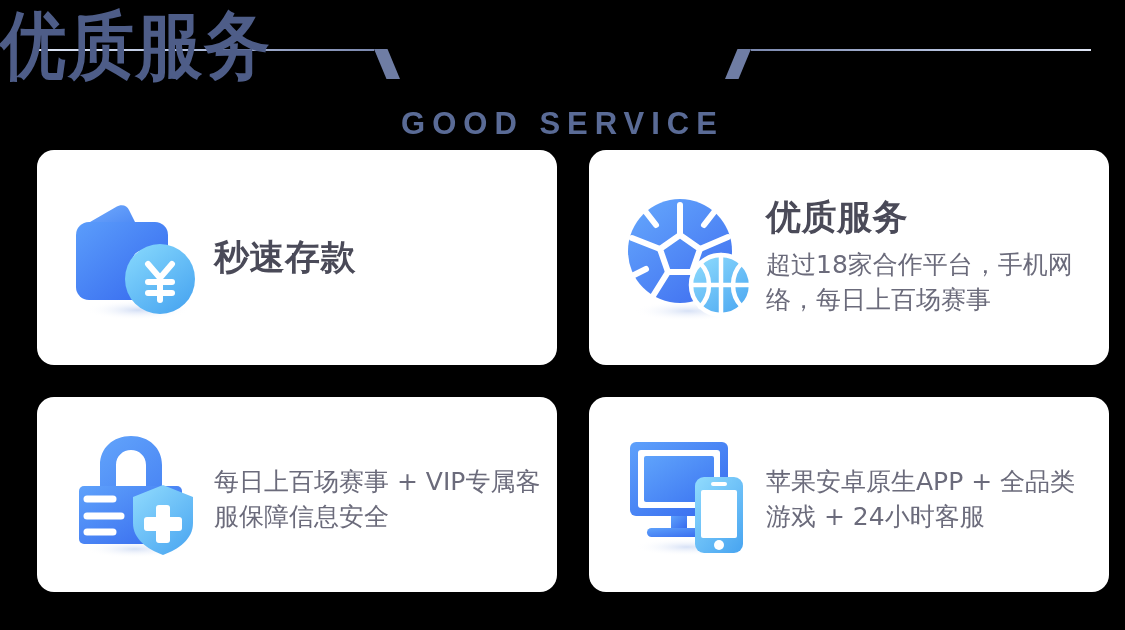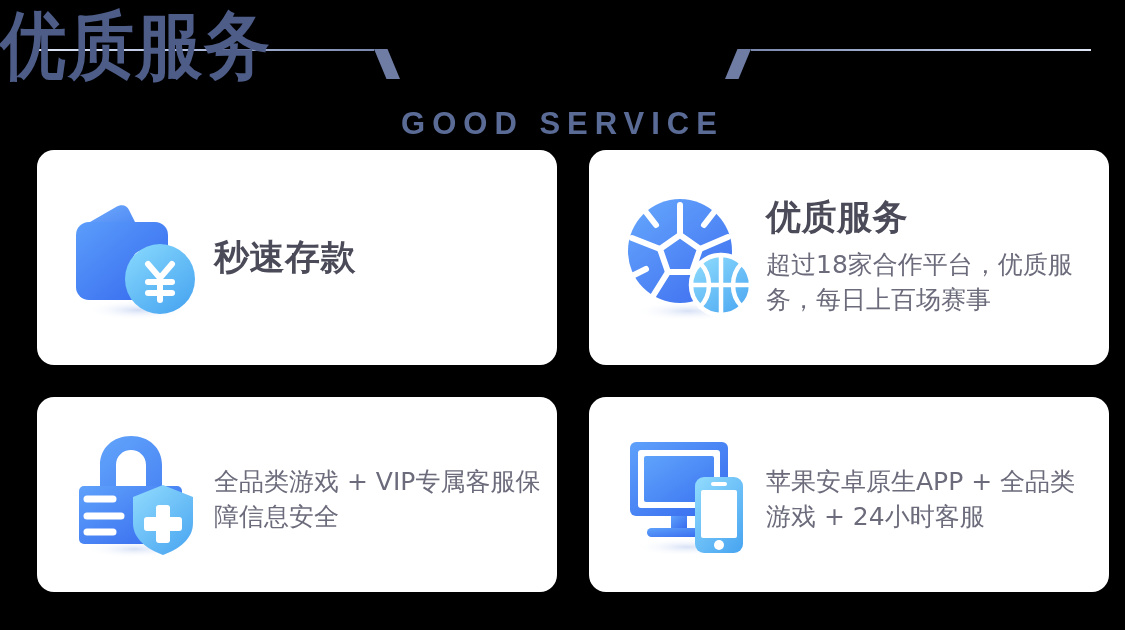--- a/index.html
+++ b/index.html
@@ -197,21 +197,21 @@
             <circle cx="99" cy="92" r="30"></circle>
             <path d="M99 62 L99 122"></path>
             <path d="M70 92 L128 92"></path>
             <path d="M78 70 C90 82 90 102 78 114"></path>
             <path d="M120 70 C108 82 108 102 120 114"></path>
           </g>
         </svg>
       </div>
       <div class="card-text">
         <div class="card-title">优质服务</div>
-        <div class="card-desc wide">超过18家合作平台，优质服务，每日上百场赛事</div>
+        <div class="card-desc wide">超过18家合作平台，手机网络，每日上百场赛事</div>
       </div>
     </div>
 
     <div class="card">
       <div class="icon-wrap">
         <svg class="icon-svg" width="130" height="128" viewBox="0 0 130 128" aria-hidden="true">
           <defs>
             <linearGradient id="lockGrad" x1="0" y1="0" x2="1" y2="1">
               <stop offset="0%" stop-color="#5fa2fb"></stop>
                 <stop offset="100%" stop-color="#3568ee"></stop>
@@ -238,21 +238,21 @@
             <path d="M14 101 L40 101"></path>
           </g>
           <path d="M90 54 L120 66 L120 92 C120 108 106 118 90 124 C74 118 60 108 60 92 L60 66 Z" fill="url(#shieldGrad)"></path>
           <g fill="#ffffff">
             <rect x="83" y="74" width="14" height="38" rx="3"></rect>
             <rect x="71" y="86" width="38" height="14" rx="3"></rect>
           </g>
         </svg>
       </div>
       <div class="card-text">
-        <div class="card-desc wide">全品类游戏 + VIP专属客服保障信息安全</div>
+        <div class="card-desc wide">每日上百场赛事 + VIP专属客服保障信息安全</div>
       </div>
     </div>
 
     <div class="card">
       <div class="icon-wrap">
         <svg class="icon-svg" width="130" height="120" viewBox="0 0 130 120" aria-hidden="true">
           <defs>
             <linearGradient id="monGrad" x1="0" y1="0" x2="1" y2="1">
               <stop offset="0%" stop-color="#5ea1fb"></stop>
                 <stop offset="100%" stop-color="#3568ee"></stop>

